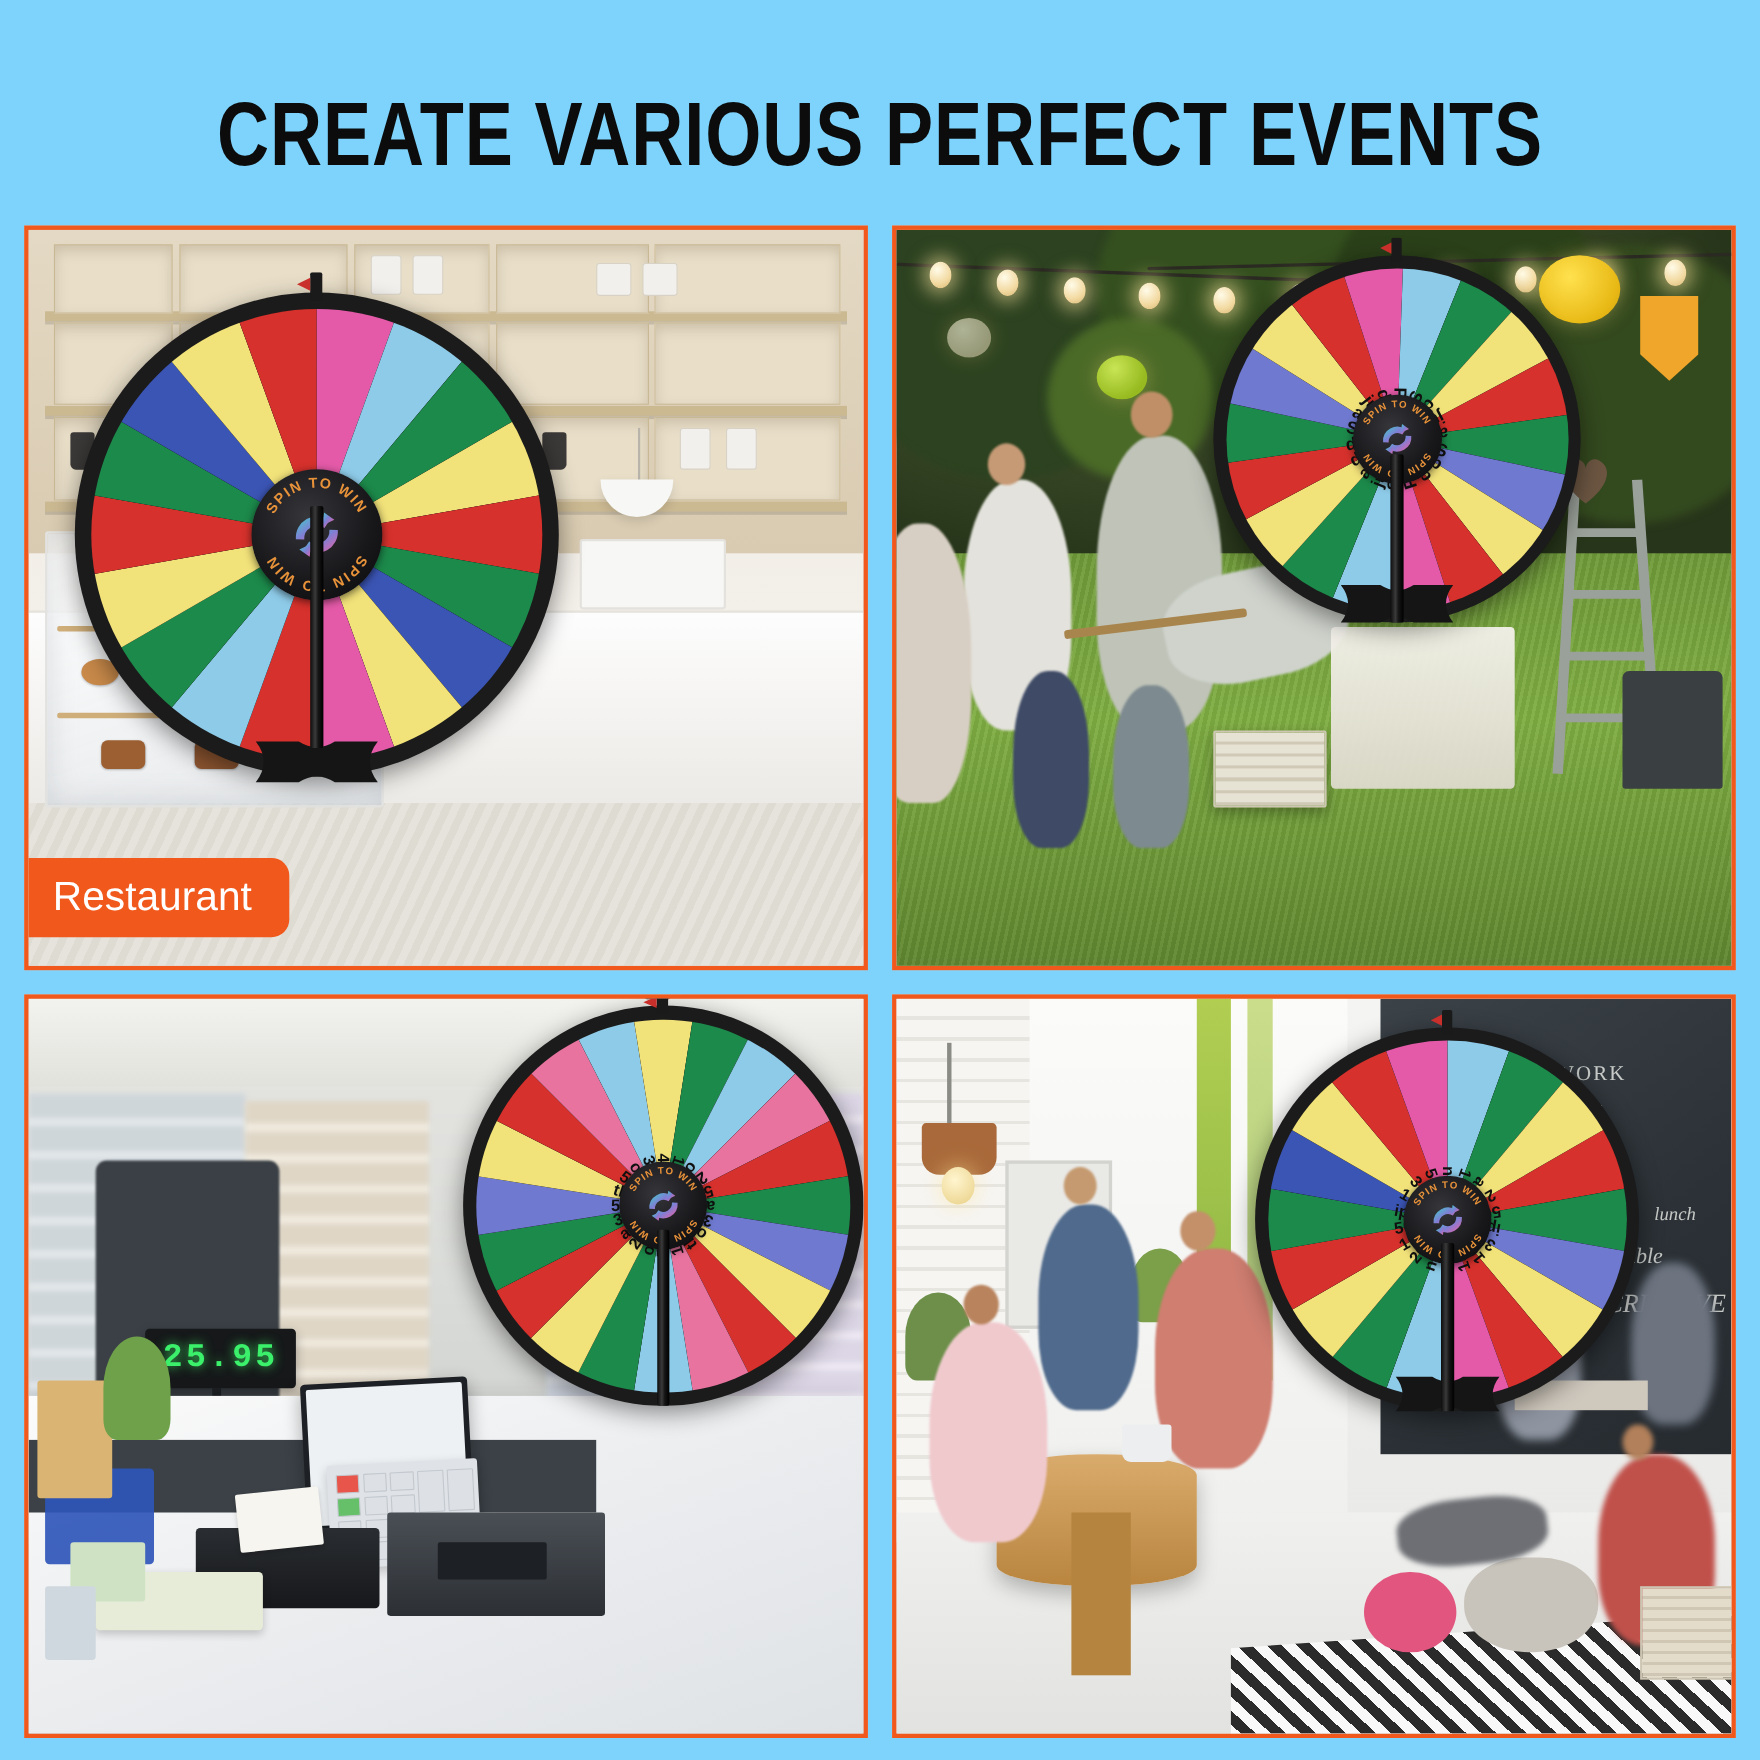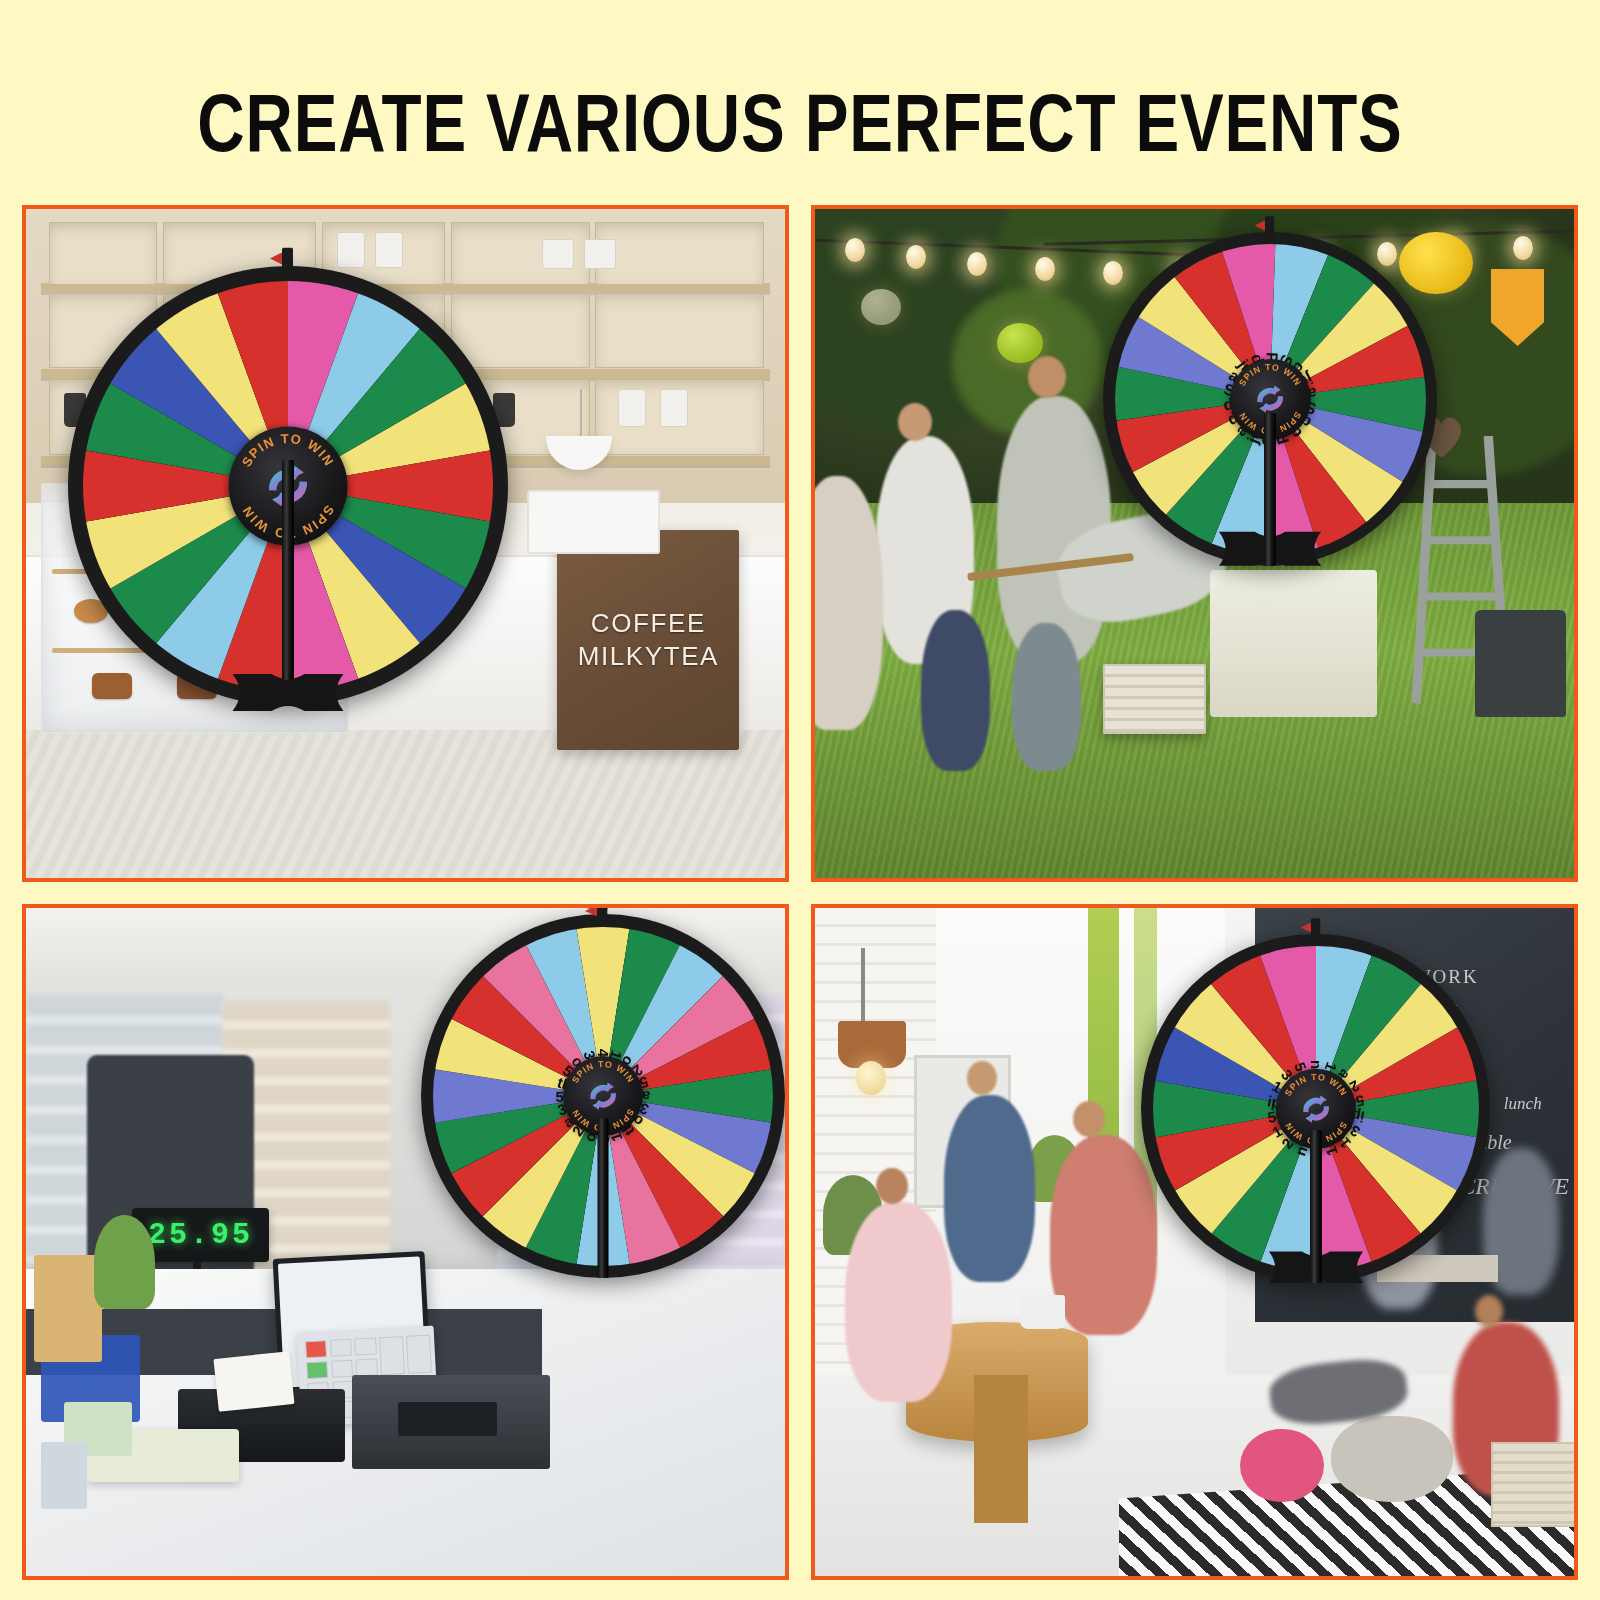--- a/index.html
+++ b/index.html
@@ -2,21 +2,21 @@
 <html><head>
 <meta charset="utf-8">
 <style>
   html,body{margin:0;padding:0;}
   body{
     width:1600px;height:1600px;
     background:#ffffff;
     font-family:"Liberation Sans", sans-serif;
     overflow:hidden;
   }
-  .page{position:relative;width:1600px;height:1600px;background:#fef9c3;}
+  .page{position:relative;width:1600px;height:1600px;background:#7dd3fc;}
 
   
   .headline{
     position:absolute;left:0;top:76px;width:1600px;
     text-align:center;
     font-family:"Liberation Sans Narrow","Liberation Sans",sans-serif;
     font-weight:bold;
     font-size:82px;
     letter-spacing:1px;
     color:#0c0c0c;
@@ -318,26 +318,20 @@
           <div class="pastry" style="left:26%;top:14%;width:34px;height:24px;"></div>
           <div class="pastry" style="left:43%;top:16%;width:30px;height:22px;"></div>
           <div class="pastry" style="left:58%;top:15%;width:32px;height:22px;"></div>
           <div class="pastry" style="left:10%;top:46%;width:34px;height:24px;background:#c98a4a;"></div>
           <div class="pastry" style="left:30%;top:45%;width:36px;height:26px;background:#b5703a;"></div>
           <div class="pastry" style="left:54%;top:46%;width:34px;height:24px;background:#cf9a55;"></div>
           <div class="pastry" style="left:16%;top:76%;width:40px;height:26px;background:#9c5f32;border-radius:6px;"></div>
           <div class="pastry" style="left:44%;top:76%;width:40px;height:26px;background:#8d5530;border-radius:6px;"></div>
         </div>
 
-        <div class="woodsign" style="left:70%;top:48%;width:24%;height:33%;">
-          <span>
-            <span>COFFEE</span><br>
-            <span>MILKYTEA</span>
-          </span>
-        </div>
         <div style="position:absolute;left:66%;top:42%;width:17%;height:9%;background:#f7f7f5;border:2px solid #e4e2dd;border-radius:3px;"></div>
 
         <div class="wheelunit" style="left:5.5%;top:8.5%;width:58%;">
           <div class="pole" style="top:44%;width:12px;height:50%;"></div>
           <svg class="base" style="bottom:-2%;width:28%;" viewBox="0 0 120 44">
             <path d="M6 4 Q20 22 6 40 L44 40 Q60 30 76 40 L114 40 Q100 22 114 4 L76 4 Q60 14 44 4 Z" fill="#151515"></path>
           </svg>
           <div class="wheel" id="w1" style="width:100%;padding-bottom:100%;">
             <svg class="pointer" width="40" height="30" viewBox="0 0 40 30">
               <rect x="14" y="0" width="11" height="26" rx="2" fill="#1a1a1a"></rect>
@@ -436,20 +430,21 @@
                   </defs>
                 <path d="M14 34 a18 18 0 0 1 30-13 l-5 6 a11 11 0 0 0-18 8 z" fill="url(#g1)"></path>
                 <path d="M50 30 a18 18 0 0 1-30 13 l5-6 a11 11 0 0 0 18-8 z" fill="url(#g1)"></path>
                 <path d="M40 14 l8 7 -11 4 z" fill="url(#g1)"></path>
                 <path d="M24 50 l-8-7 11-4 z" fill="url(#g1)"></path>
               </svg>
             </div>
           </div>
         </div>
       </div>
+      <div class="caption cap-bottomish">Restaurant</div>
     </div>
 
     <div class="panel">
       <div class="scene s2">
         <div class="sky"></div>
 
         <div class="foliage" style="left:-6%;top:-6%;width:38%;height:40%;background:#2c4220;"></div>
         <div class="foliage" style="left:24%;top:-10%;width:34%;height:36%;background:#35501f;"></div>
         <div class="foliage" style="left:52%;top:-8%;width:32%;height:34%;background:#2a4019;"></div>
         <div class="foliage" style="left:70%;top:2%;width:36%;height:38%;background:#33491e;"></div>

